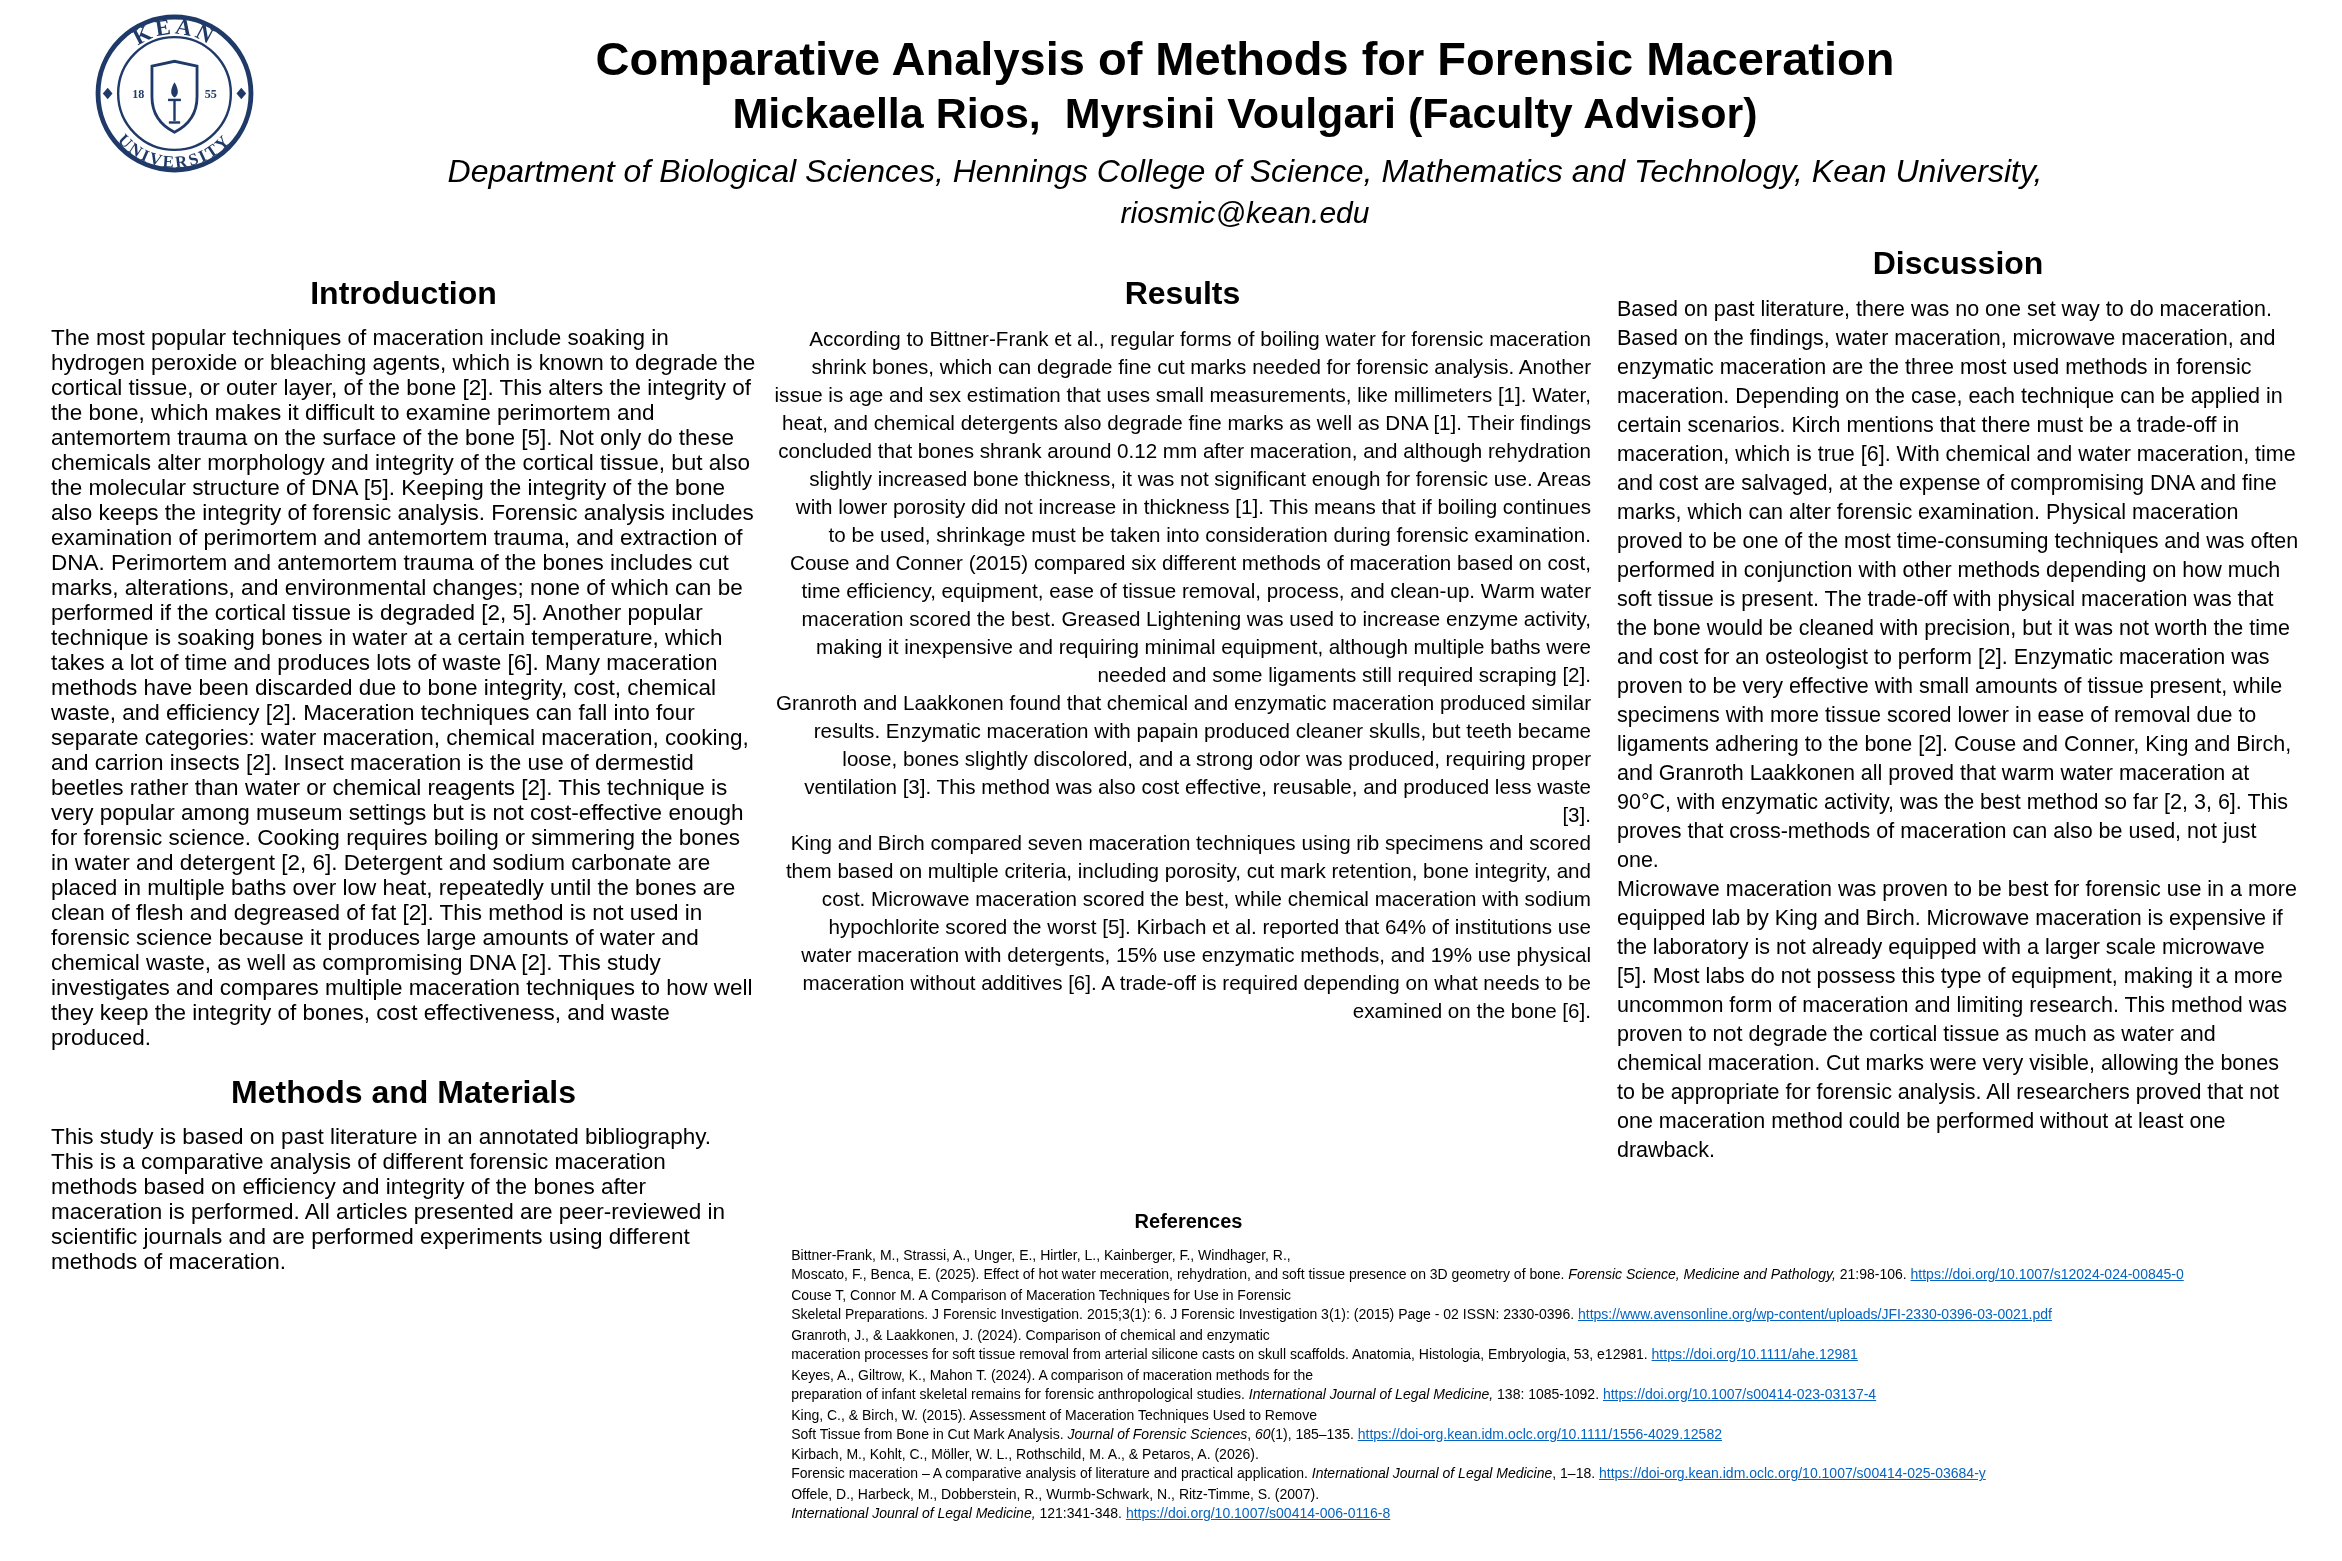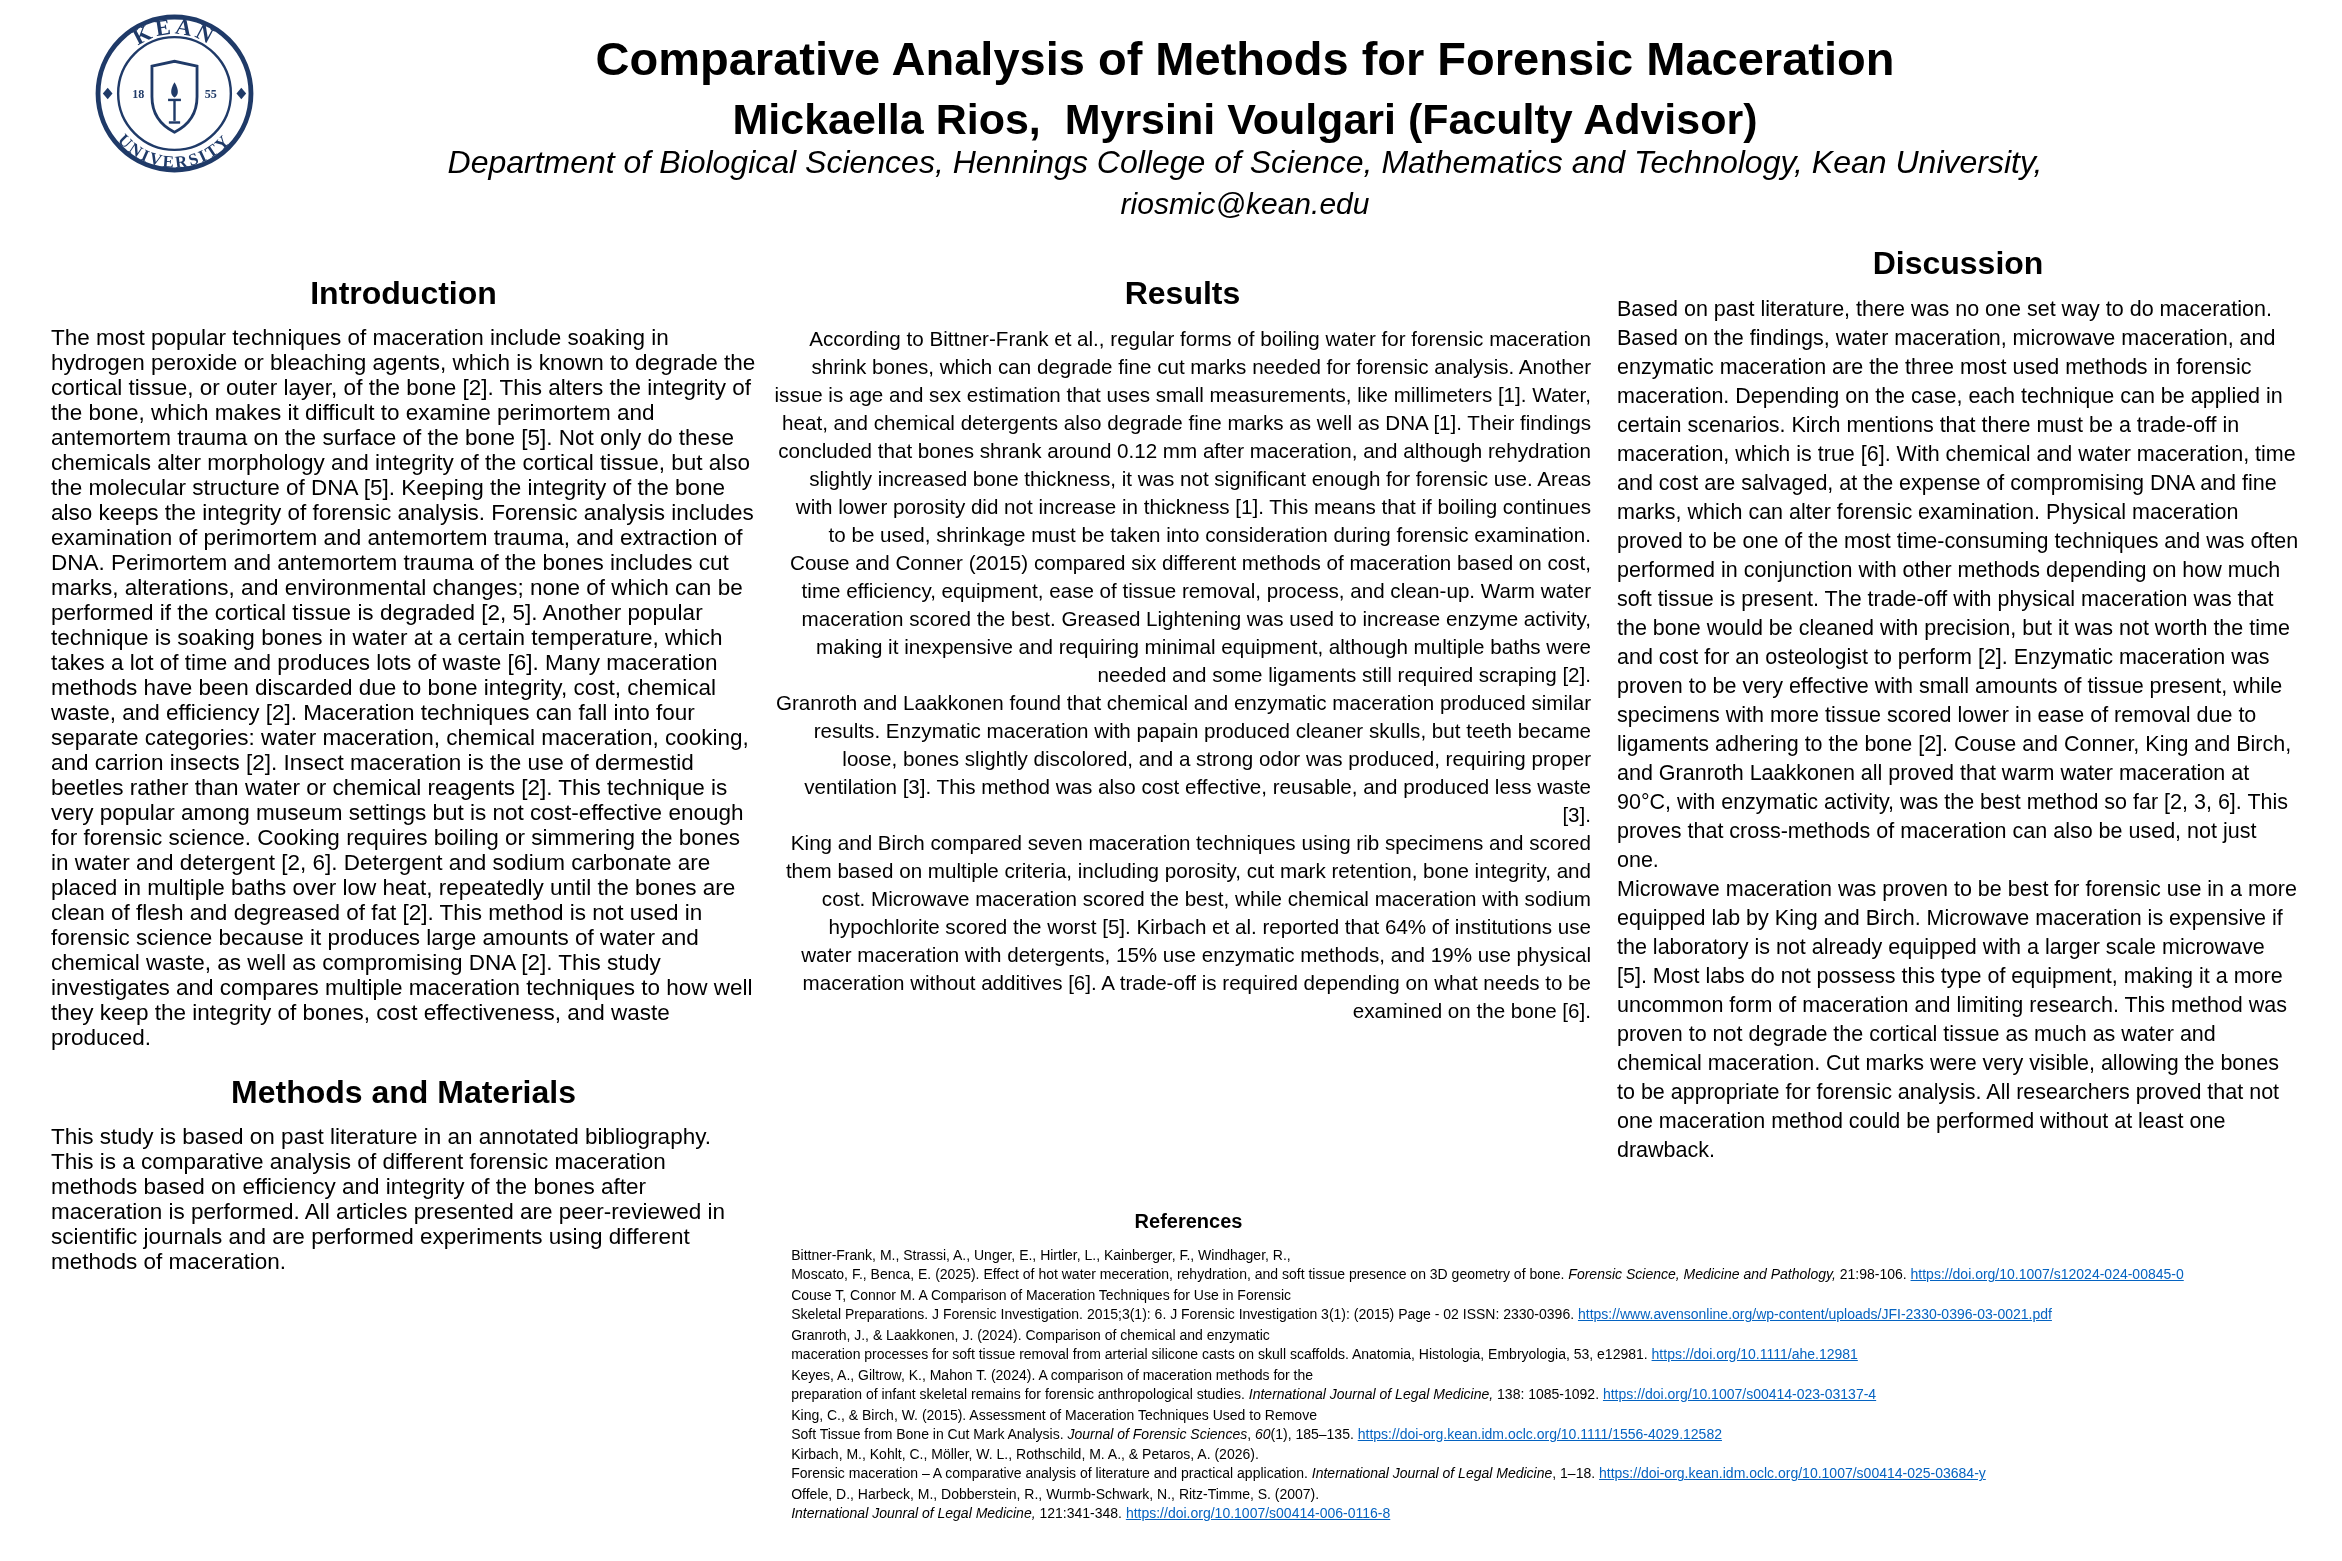--- a/index.html
+++ b/index.html
@@ -10,22 +10,22 @@
   body{background:#ffffff;font-family:"Liberation Sans",sans-serif;color:#000;}
   .poster{position:relative;width:2342px;height:1562px;background:#ffffff;overflow:hidden;}
 
   
   .logo{position:absolute;left:94px;top:13px;width:161px;height:161px;}
   .seal-stroke{stroke:var(--seal);}
   .seal-fill{fill:var(--seal);}
   .seal text{fill:var(--seal);font-family:"Liberation Serif",serif;font-weight:700;}
   .header-block{position:absolute;left:233px;top:32px;width:2024px;text-align:center;}
   .title{font-size:47px;font-weight:700;line-height:1.15;}
-  .authors{font-size:43px;font-weight:700;margin-top:9px;white-space:pre-wrap;}
-  .dept{font-size:32px;font-style:italic;}
+  .authors{font-size:43px;font-weight:700;margin-top:3px;white-space:pre-wrap;}
+  .dept{font-size:32px;font-style:italic;margin-top:15px;}
   .email{font-size:30px;font-style:italic;margin-top:5.6px;text-align:center;}
 
   
   .col{position:absolute;}
   .col h3{font-size:32px;font-weight:700;text-align:center;margin-bottom:13px;}
   .col p{white-space:pre-line;text-align:left;}
   .col1{left:51px;top:275px;width:705px;}
   .col1 p{font-size:22.5px;line-height:25px;}
   .col2{left:774px;top:275px;width:817px;}
   .col2 p{font-size:20.6px;line-height:28px;text-align:right;}

